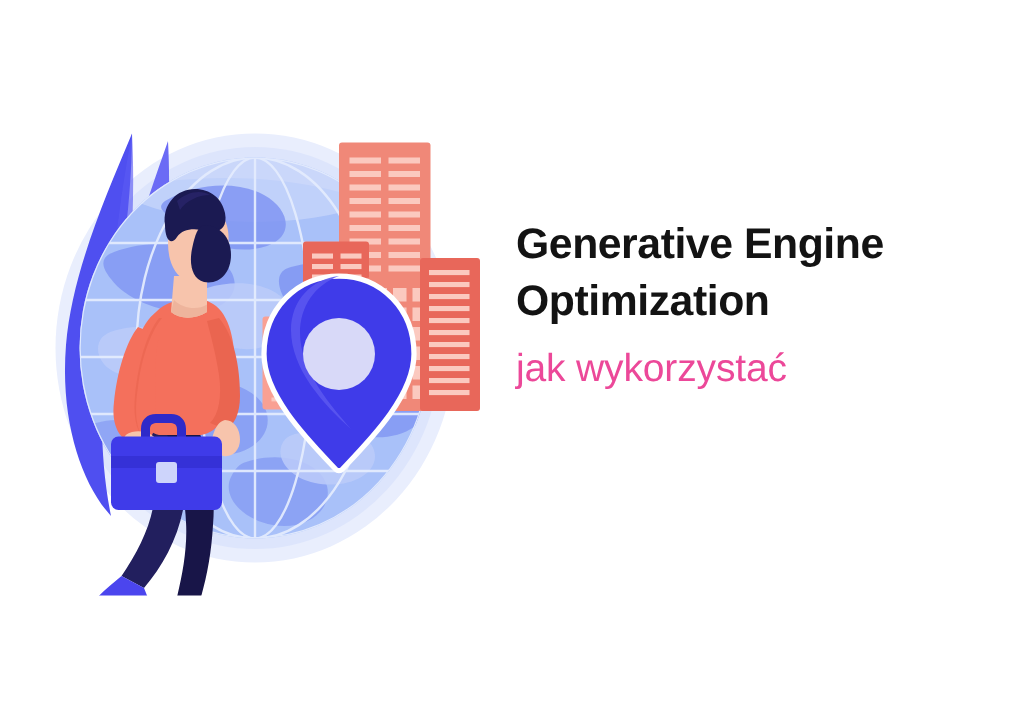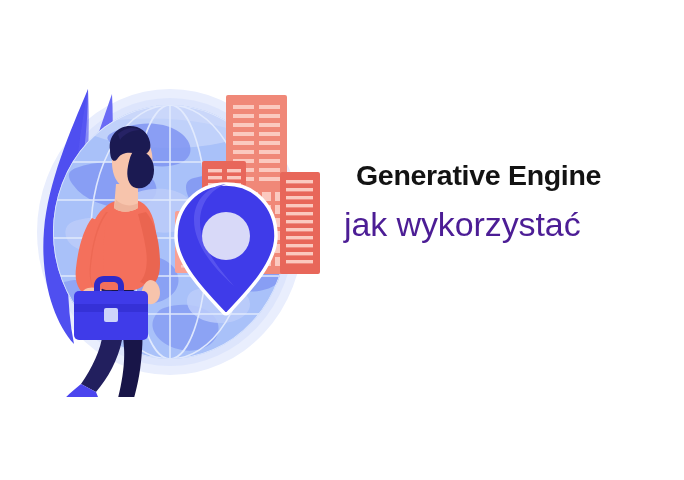--- a/index.html
+++ b/index.html
@@ -39,30 +39,30 @@
     top: 144px;
     width: 330px;
   }
   .headline {
     font-family: "Liberation Sans", sans-serif;
     font-weight: bold;
     font-size: 28.5px;
     line-height: 38px;
     letter-spacing: -0.3px;
     color: #131313;
-    margin: 12px;
+    margin: 0;
     white-space: nowrap;
   }
   .subline {
     font-family: "Liberation Sans", sans-serif;
     font-weight: normal;
-    font-size: 34px;
+    font-size: 26px;
     line-height: 37px;
     letter-spacing: -0.1px;
-    color: #4c1d95;
+    color: #ec4899;
     margin: 0;
     white-space: nowrap;
   }
   .sub-first {
     margin-top: 7px;
   }
 </style>
 </head>
 <body>
 
@@ -300,16 +300,17 @@
         <path d="M76 214 C 76 208, 80 204, 86 204 L 96 204 C 102 204, 106 208, 106 214 L 106 220 L 100 220 L 100 214 C 100 211, 98 210, 95 210 L 87 210 C 84 210, 82 211, 82 214 L 82 220 L 76 220 Z" fill="#2e2ac9"></path>
         <rect x="56" y="219" width="74" height="49" rx="5" fill="#3f3be9"></rect>
         <path d="M56 232 L 130 232 L 130 240 L 56 240 Z" fill="#2e2ac9" opacity="0.55"></path>
         <rect x="86" y="236" width="14" height="14" rx="2" fill="#cdd4fb"></rect>
       </g>
     </svg>
   </div>
 
   <div class="text-block">
     <div class="headline">Generative Engine</div>
+    <div class="headline">Optimization</div>
     <div class="subline sub-first">jak wykorzystać</div>
   </div>
 
 </div>
 
 </body></html>

